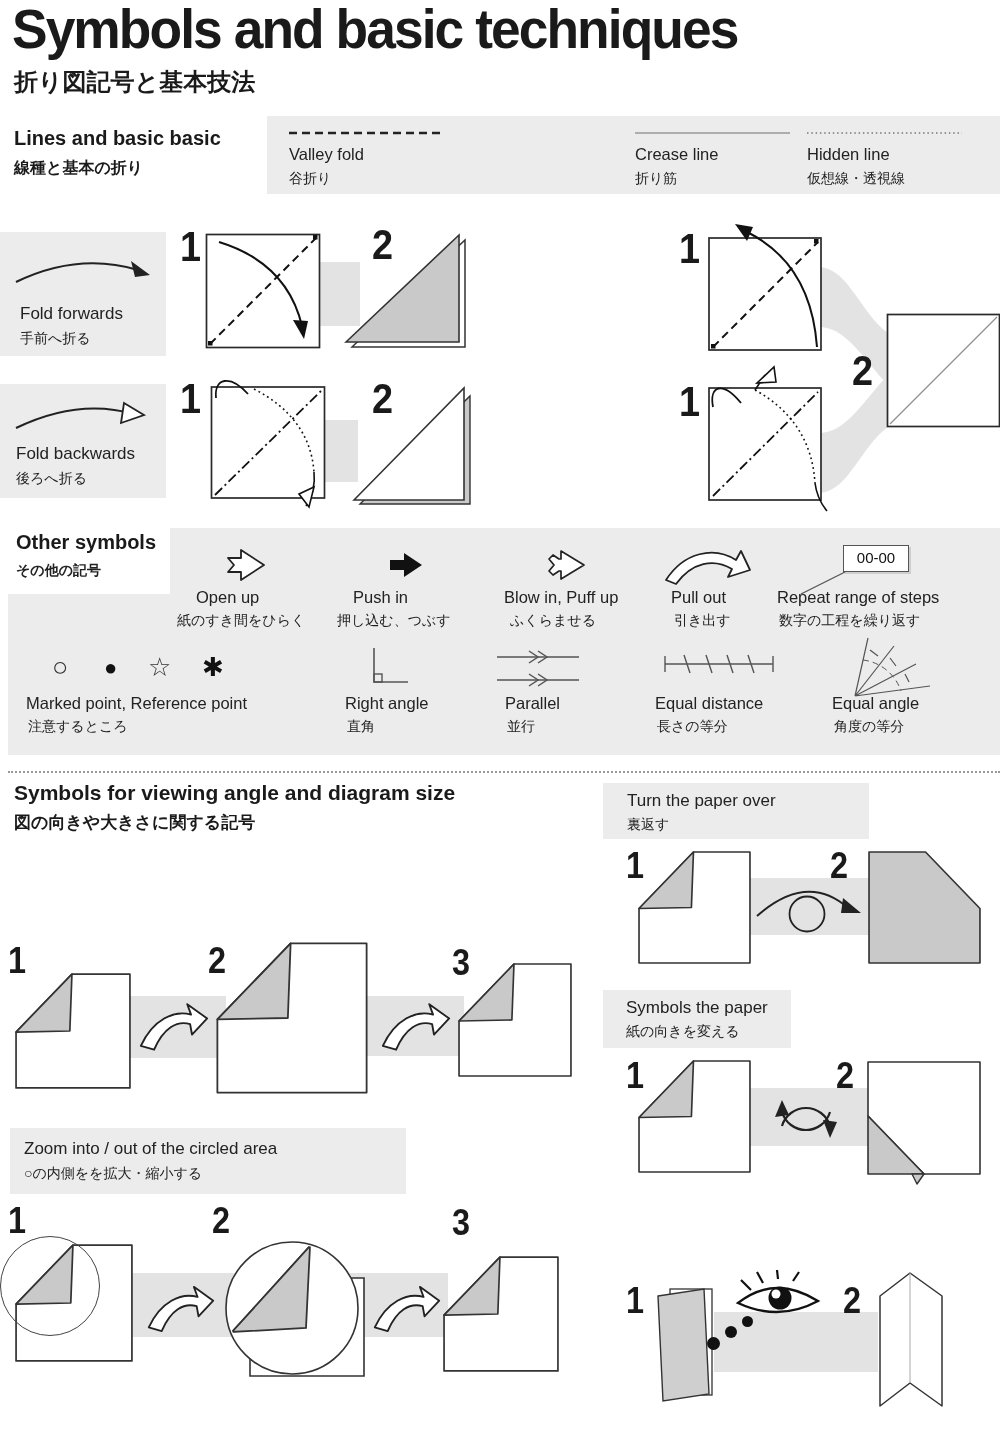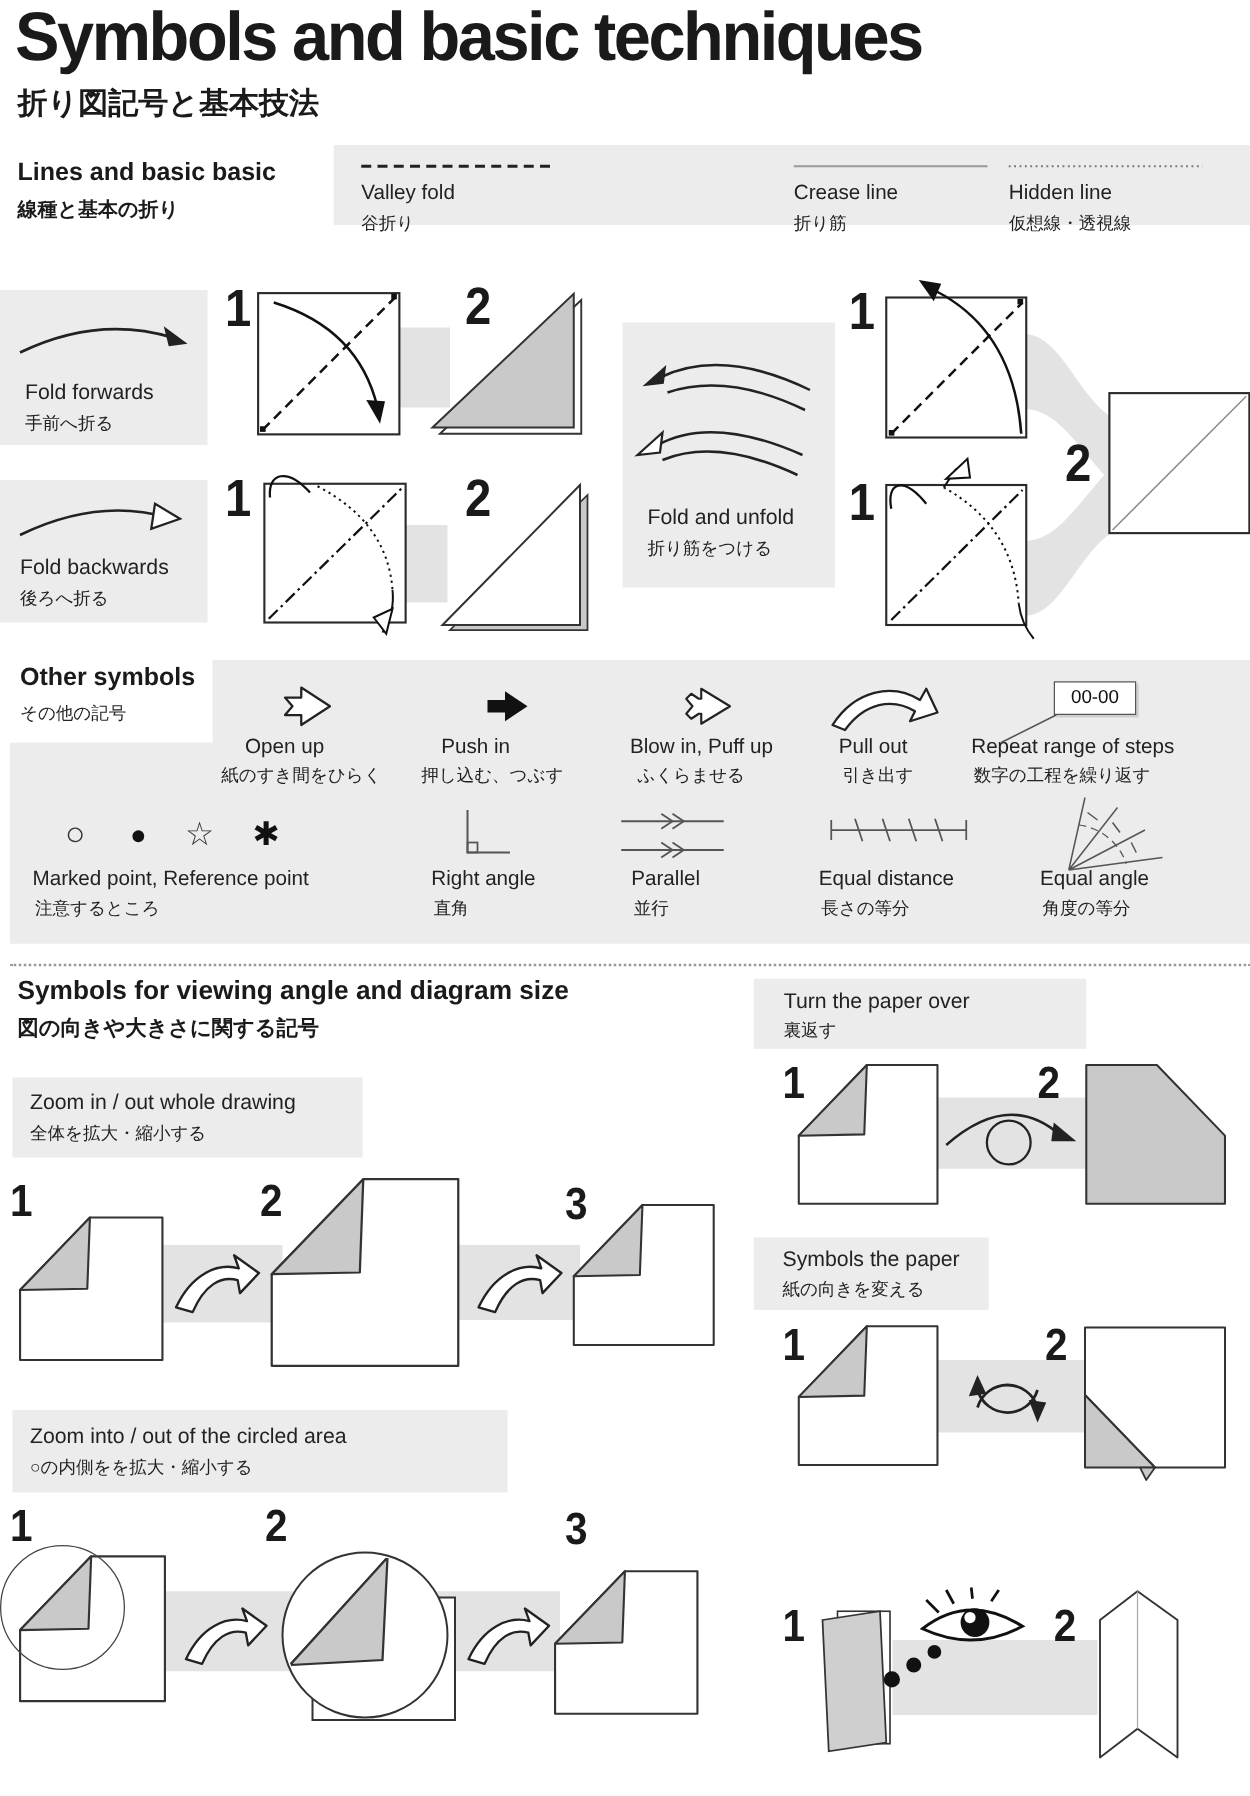--- a/index.html
+++ b/index.html
@@ -35,21 +35,21 @@
 <body>
 
 <div id="page">
 
   <div class="abs title" style="left:12px;top:2px">Symbols and basic techniques</div>
   <div class="abs subtitle" style="left:14px;top:66px">折り図記号と基本技法</div>
 
   <div class="abs sec-h" style="left:14px;top:127px">Lines and basic basic</div>
   <div class="abs sec-hjp" style="left:14px;top:158px">線種と基本の折り</div>
 
-  <div class="abs panel" style="left:267px;top:116px;width:733px;height:64px">
+  <div class="abs panel" style="left:267px;top:116px;width:733px;height:78px">
     <div class="abs legend-col" style="left:22px;top:14px;width:160px">
       <svg width="155" height="6" viewBox="0 0 155 6">
           <line x1="0" y1="3" x2="155" y2="3" stroke="#222" stroke-width="2.4" stroke-dasharray="8,5"></line>
         </svg>
       <div class="lbl">Valley fold</div>
       <div class="jplbl">谷折り</div>
     </div>
     <div class="abs legend-col" style="left:368px;top:14px;width:160px">
       <svg width="155" height="6" viewBox="0 0 155 6">
           <line x1="0" y1="3" x2="155" y2="3" stroke="#999" stroke-width="1.6"></line>
@@ -109,34 +109,20 @@
     <path d="M104,96 Q106,114 96,130" fill="none" stroke="#111" stroke-width="1.6"></path>
     <polygon points="89,118 104,111 99,131" fill="#fff" stroke="#111" stroke-width="1.6"></polygon>
     <path d="M38,18 C20,-2 4,2 6,22" fill="none" stroke="#111" stroke-width="1.8"></path>
   </svg>
   <div class="abs num" style="left:372px;top:378px">2</div>
   <svg class="abs" style="left:350px;top:382px" width="126" height="126" viewBox="0 0 126 126">
     <polygon points="10,122 120,14 120,122" fill="#c9c9c9" stroke="#333" stroke-width="1.4"></polygon>
     <polygon points="4,118 114,6 114,118" fill="#fff" stroke="#333" stroke-width="1.6"></polygon>
   </svg>
 
-  <div class="abs panel" style="left:498px;top:258px;width:170px;height:212px">
-    <svg class="abs" style="left:14px;top:24px" width="140" height="52" viewBox="0 0 140 52">
-      <path d="M136,30 Q66,-4 16,20" fill="none" stroke="#222" stroke-width="2"></path>
-      <polygon points="2,27 21,10 19,25" fill="#222"></polygon>
-      <path d="M132,46 Q70,16 22,32" fill="none" stroke="#222" stroke-width="2"></path>
-    </svg>
-    <svg class="abs" style="left:8px;top:80px" width="140" height="50" viewBox="0 0 140 50">
-      <path d="M136,26 Q64,-6 20,18" fill="none" stroke="#222" stroke-width="2"></path>
-      <polygon points="4,26 24,8 22,24" fill="#fff" stroke="#222" stroke-width="1.8"></polygon>
-      <path d="M132,42 Q68,12 24,30" fill="none" stroke="#222" stroke-width="2"></path>
-    </svg>
-    <div class="abs boxlbl" style="left:20px;top:146px">Fold and unfold</div>
-    <div class="abs boxjp" style="left:20px;top:172px">折り筋をつける</div>
-  </div>
 
   <svg class="abs" style="left:818px;top:255px" width="72" height="250" viewBox="0 0 72 250">
     <path d="M0,12 C30,12 42,58 70,78 L70,130 C42,100 28,72 0,72 Z" fill="#e3e3e3"></path>
     <path d="M0,238 C30,238 42,192 70,172 L70,120 C42,150 28,178 0,178 Z" fill="#e3e3e3"></path>
   </svg>
   <div class="abs num" style="left:679px;top:228px">1</div>
   <svg class="abs" style="left:707px;top:221px" width="120" height="132" viewBox="0 0 120 132">
     <rect x="2" y="17" width="112" height="112" fill="#fff" stroke="#2a2a2a" stroke-width="1.7"></rect>
     <line x1="6" y1="126" x2="111" y2="21" stroke="#111" stroke-width="2" stroke-dasharray="8,5"></line>
     <rect x="107" y="18" width="4.5" height="4.5" fill="#111"></rect>
@@ -156,21 +142,21 @@
   </svg>
   <div class="abs num" style="left:852px;top:350px">2</div>
   <svg class="abs" style="left:886px;top:313px" width="116" height="116" viewBox="0 0 116 116">
     <rect x="1.5" y="1.5" width="112" height="112" fill="#fff" stroke="#2a2a2a" stroke-width="1.7"></rect>
     <line x1="4" y1="111" x2="111" y2="4" stroke="#8f8f8f" stroke-width="1.3"></line>
   </svg>
 
   <div class="abs panel" style="left:8px;top:528px;width:992px;height:227px"></div>
   <div class="abs" style="left:0;top:528px;width:170px;height:66px;background:#fff"></div>
   <div class="abs sec-h" style="left:16px;top:531px">Other symbols</div>
-  <div class="abs jplbl" style="left:16px;top:562px;font-weight:400">その他の記号</div>
+  <div class="abs jplbl" style="left:16px;top:562px;font-weight:700">その他の記号</div>
 
   <svg class="abs" style="left:226px;top:548px" width="40" height="34" viewBox="0 0 40 34">
     <polygon points="2,10 15,10 15,2 38,17 15,32 15,24 2,24 8,17" fill="#fff" stroke="#222" stroke-width="1.8" stroke-linejoin="round"></polygon>
   </svg>
   <svg class="abs" style="left:388px;top:550px" width="36" height="30" viewBox="0 0 36 30">
     <polygon points="2,10 16,10 16,3 34,15 16,27 16,20 2,20" fill="#111"></polygon>
   </svg>
   <svg class="abs" style="left:545px;top:548px" width="42" height="34" viewBox="0 0 42 34">
     <polygon points="4,11 8,7 14,11 16,11 16,3 39,17 16,31 16,23 14,23 8,27 4,23 9,17" fill="#fff" stroke="#222" stroke-width="1.7" stroke-linejoin="round"></polygon>
   </svg>
@@ -227,24 +213,20 @@
   <div class="abs lbl" style="left:655px;top:694px">Equal distance</div>
   <div class="abs jplbl" style="left:657px;top:718px">長さの等分</div>
   <div class="abs lbl" style="left:832px;top:694px">Equal angle</div>
   <div class="abs jplbl" style="left:834px;top:718px">角度の等分</div>
 
   <div class="abs divider" style="left:8px;top:771px;width:992px"></div>
 
   <div class="abs sec-h2" style="left:14px;top:781px">Symbols for viewing angle and diagram size</div>
   <div class="abs sec-hjp" style="left:14px;top:811px;font-size:17px">図の向きや大きさに関する記号</div>
 
-  <div class="abs panel" style="left:10px;top:862px;width:280px;height:64px">
-    <div class="abs boxlbl" style="left:14px;top:10px">Zoom in / out whole drawing</div>
-    <div class="abs boxjp" style="left:14px;top:36px">全体を拡大・縮小する</div>
-  </div>
   <div class="abs band" style="left:126px;top:996px;width:100px;height:62px"></div>
   <div class="abs band" style="left:362px;top:996px;width:102px;height:60px"></div>
   <div class="abs num2" style="left:8px;top:943px">1</div>
   <svg class="abs" style="left:15px;top:973px" width="116" height="116" viewBox="0 0 110 110">
     <path d="M54,1 L109,1 L109,109 L1,109 L1,56 Z" fill="#fff" stroke="#333" stroke-width="1.6" stroke-linejoin="round"></path>
     <path d="M54,1 L1,56 L52,55 Z" fill="#c9c9c9" stroke="#333" stroke-width="1.6" stroke-linejoin="round"></path>
   </svg>
   <svg class="abs" style="left:138px;top:1000px" width="72" height="52" viewBox="0 0 76 54">
     <path d="M3,48 C16,20 38,10 56,15 L52,4 L73,19 L57,36 L55,25 C41,21 27,29 17,52 Z" fill="#fff" stroke="#222" stroke-width="2" stroke-linejoin="round"></path>
   </svg>

